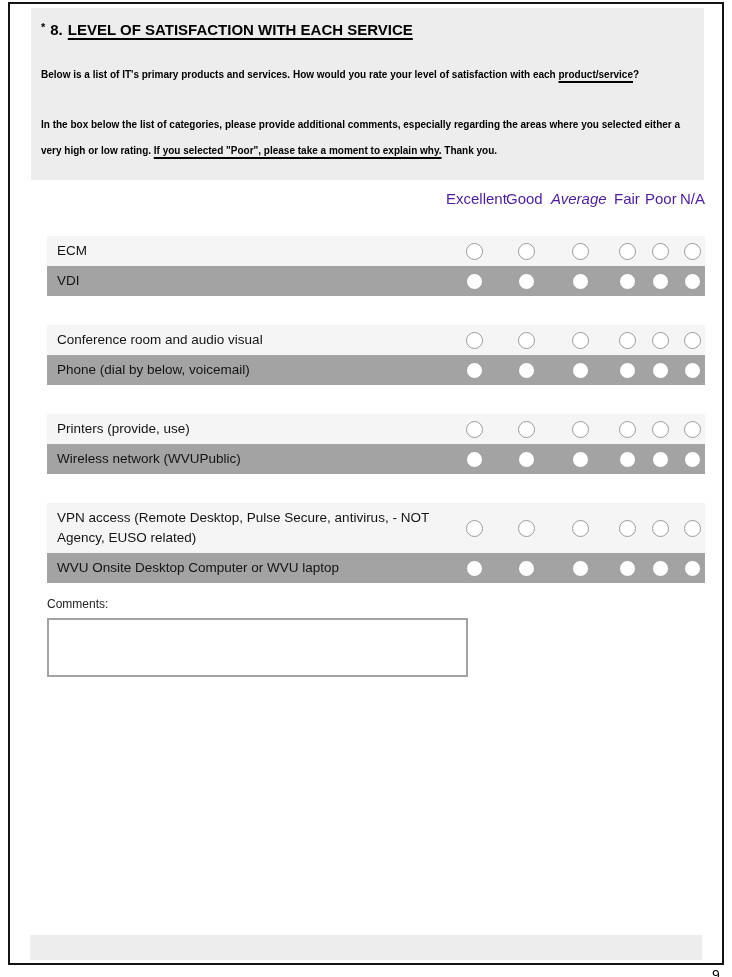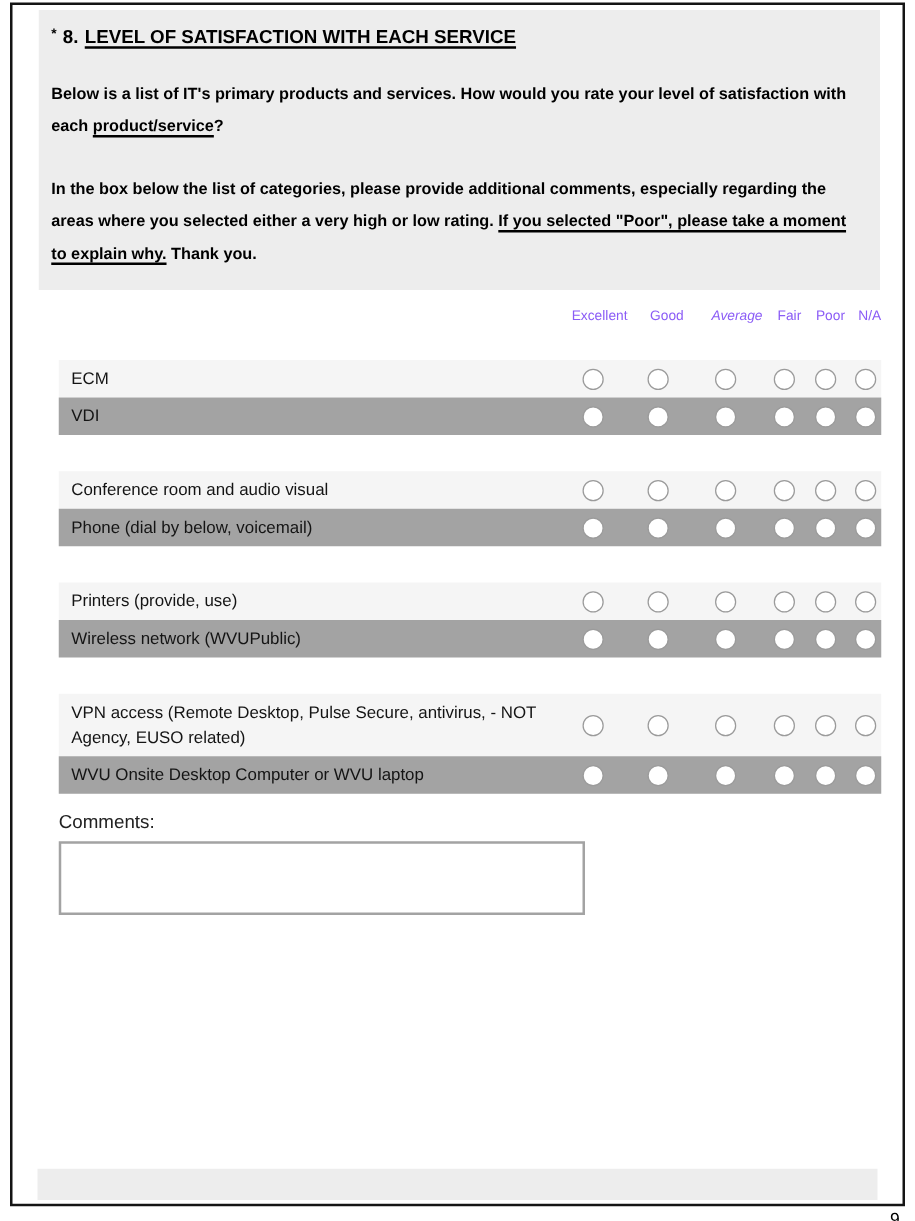--- a/index.html
+++ b/index.html
@@ -19,32 +19,32 @@
     margin:4px 10px 0 21px;
     width:673px;
     background:#ededed;
     padding:13px 12px 16px 10px;
   }
   .qtitle { font-size:15px; font-weight:700; color:#000; margin-bottom:3px; }
   .qtitle .star { font-size:11px; vertical-align:4px; margin-right:5px; font-weight:700; }
   .qtitle .num { margin-right:5px; }
   .qtitle .ttl { text-decoration:underline; text-decoration-thickness:2px; text-underline-offset:3px; }
   .qpara {
-    font-size:13px; font-weight:700; color:#000;
+    font-size:10px; font-weight:700; color:#000;
     line-height:26px; margin-top:24px;
   }
   .qpara .u { text-decoration:underline; text-decoration-thickness:2px; text-underline-offset:3px; }
 
   
   .rtable { margin:9px 0 0 37px; width:658px; }
   .thead {
     display:flex; justify-content:flex-end; align-items:flex-end;
     gap:4px; height:18px; margin-bottom:4px;
   }
-  .thead .col { font-size:11px; color:#8b5cf6; text-align:right; white-space:nowrap; }
+  .thead .col { font-size:15px; color:#4c1d95; text-align:left; white-space:nowrap; }
   .c0 { width:56px; } .c1 { width:41px; } .c2 { width:59px;font-style:italic; }
   .c3 { width:27px; } .c4 { width:31px; } .c5 { width:25px; }
 
   .trow {
     display:flex; align-items:center; justify-content:space-between;
     min-height:30px; background:#a3a3a3;
   }
   .trow.stripe { background:#f5f5f5;margin-top:29px; }
   .trow.tall { min-height:46px; padding:5px 0;align-items:center; }
   .rlabel {
@@ -54,21 +54,21 @@
   .radios { display:flex; justify-content:flex-end; align-items:center; gap:4px; }
   .rcell { display:flex; justify-content:center; align-items:center; }
   .radio {
     width:17px; height:17px; border-radius:50%;
     border:1px solid #9b9b9b; background:#fff; display:inline-block;
     cursor:pointer;
   }
 
   
   .comments { margin:14px 0 0 37px; }
-  .clabel { font-size:15px; color:#222; margin-bottom:7px; }
+  .clabel { font-size:12px; color:#222; margin-bottom:7px; }
   .cbox {
     display:block; width:421px; height:59px;
     border:2px solid #a3a3a3; background:#fff; resize:none;
     font-family:"Liberation Sans","DejaVu Sans",sans-serif; font-size:13px; padding:4px;
     outline:none;
   }
 
   
   .footer-bar {
     position:absolute; left:20px; bottom:3px;

